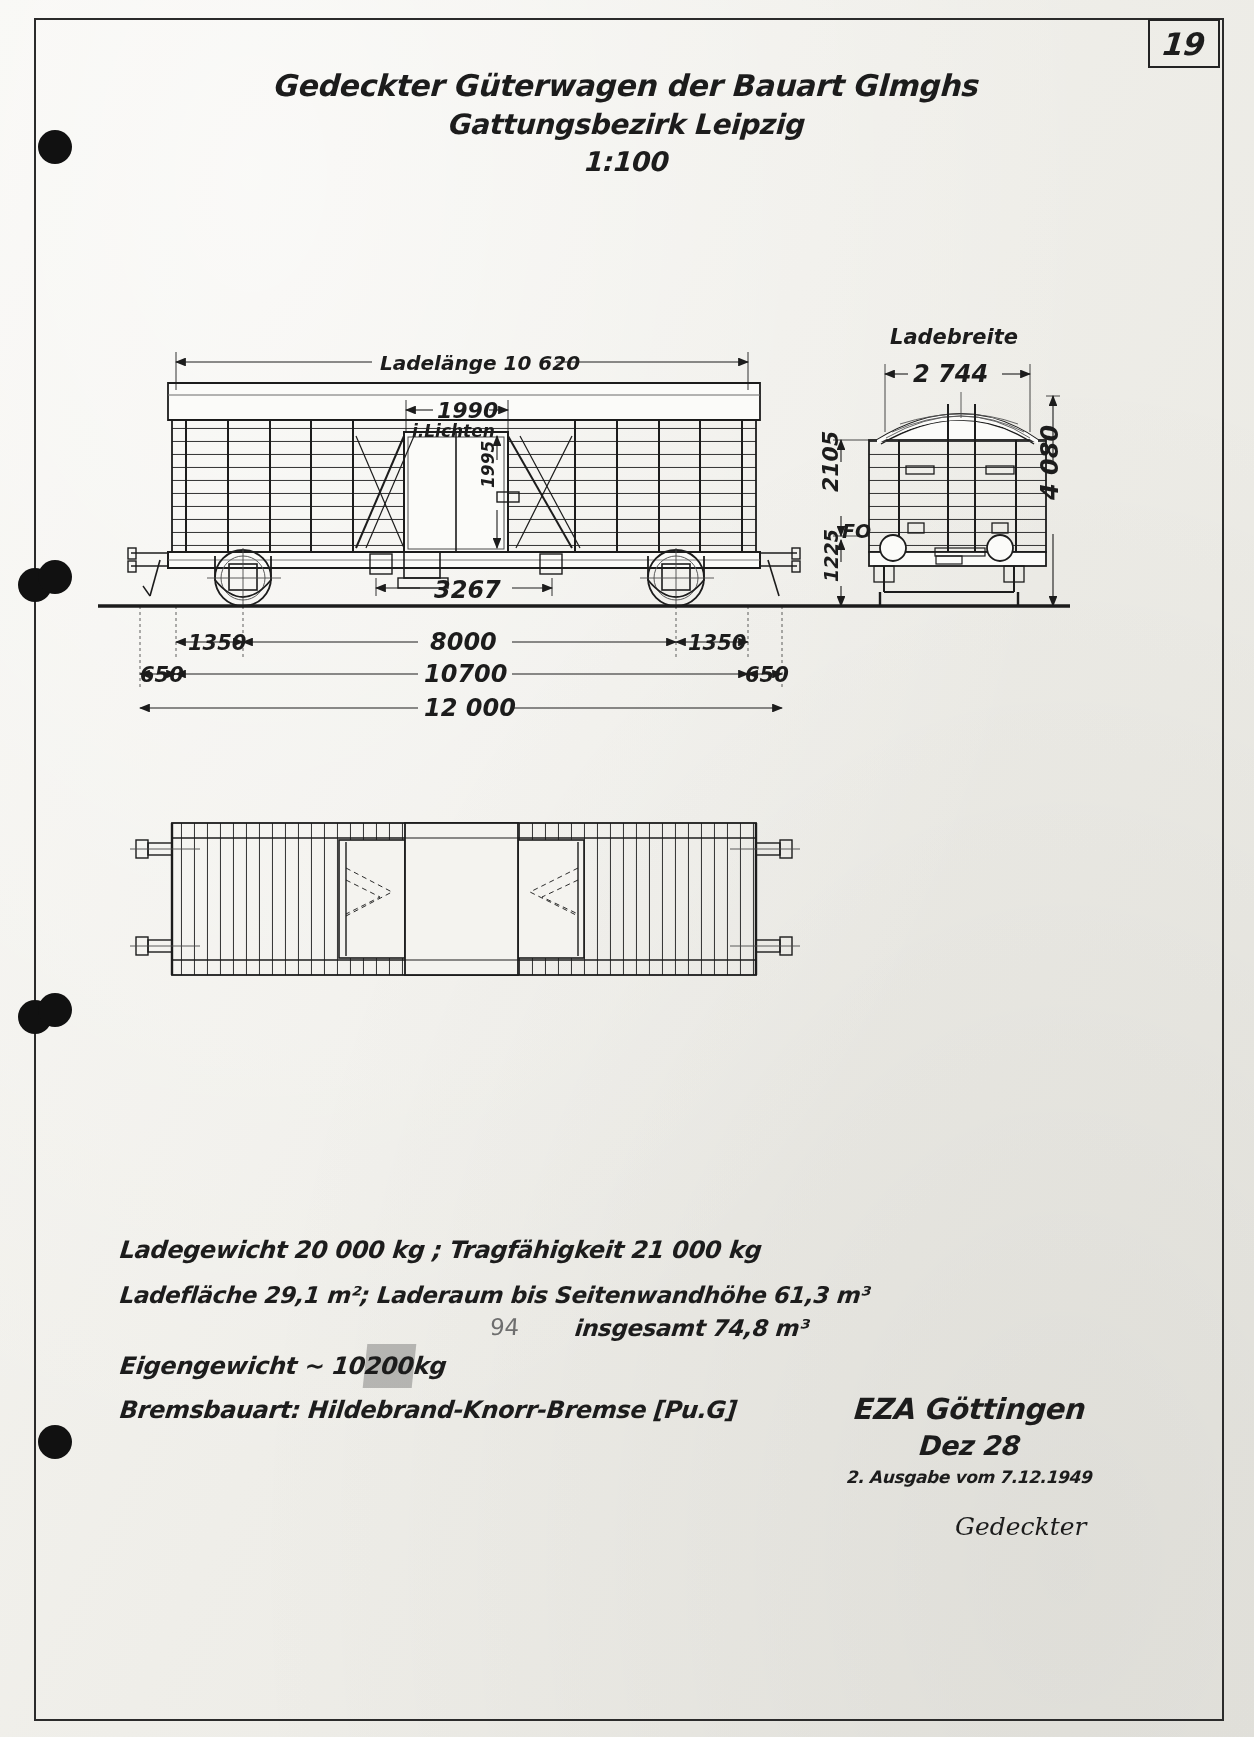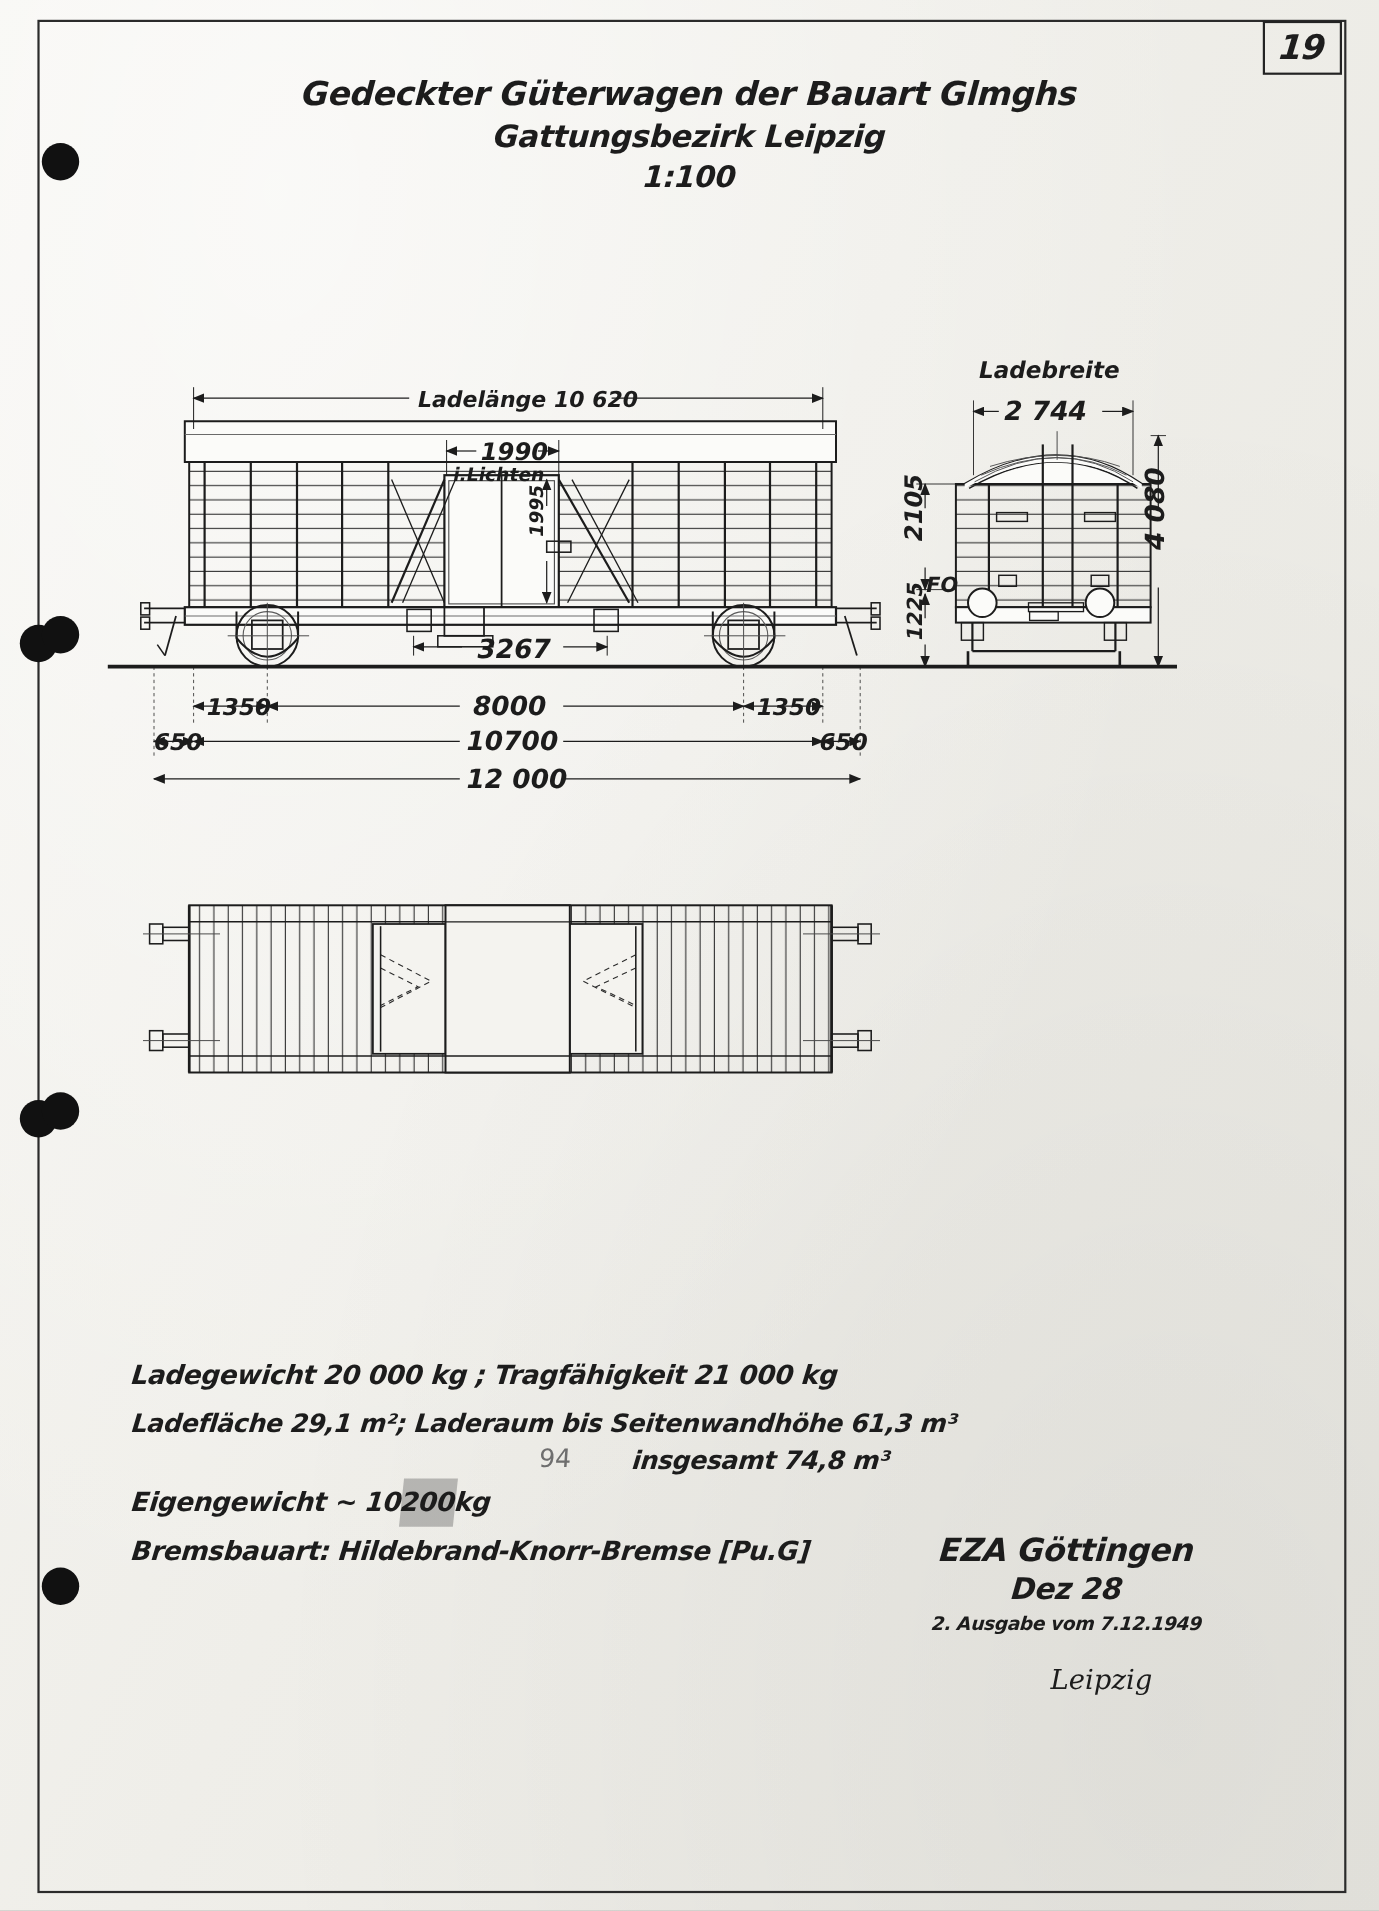--- a/index.html
+++ b/index.html
@@ -411,14 +411,14 @@
   </div>
 
   <div class="hand" id="brakeline">Bremsbauart: Hildebrand-Knorr-Bremse [Pu.G]</div>
 
   <div id="signblock">
     <div class="hand b1">EZA Göttingen</div>
     <div class="hand b2">Dez 28</div>
     <div class="hand b3">2. Ausgabe vom 7.12.1949</div>
   </div>
 
-  <div id="signature">Leipzig</div>
+  <div id="signature">Gedeckter</div>
 </div>
 
 </body></html>

